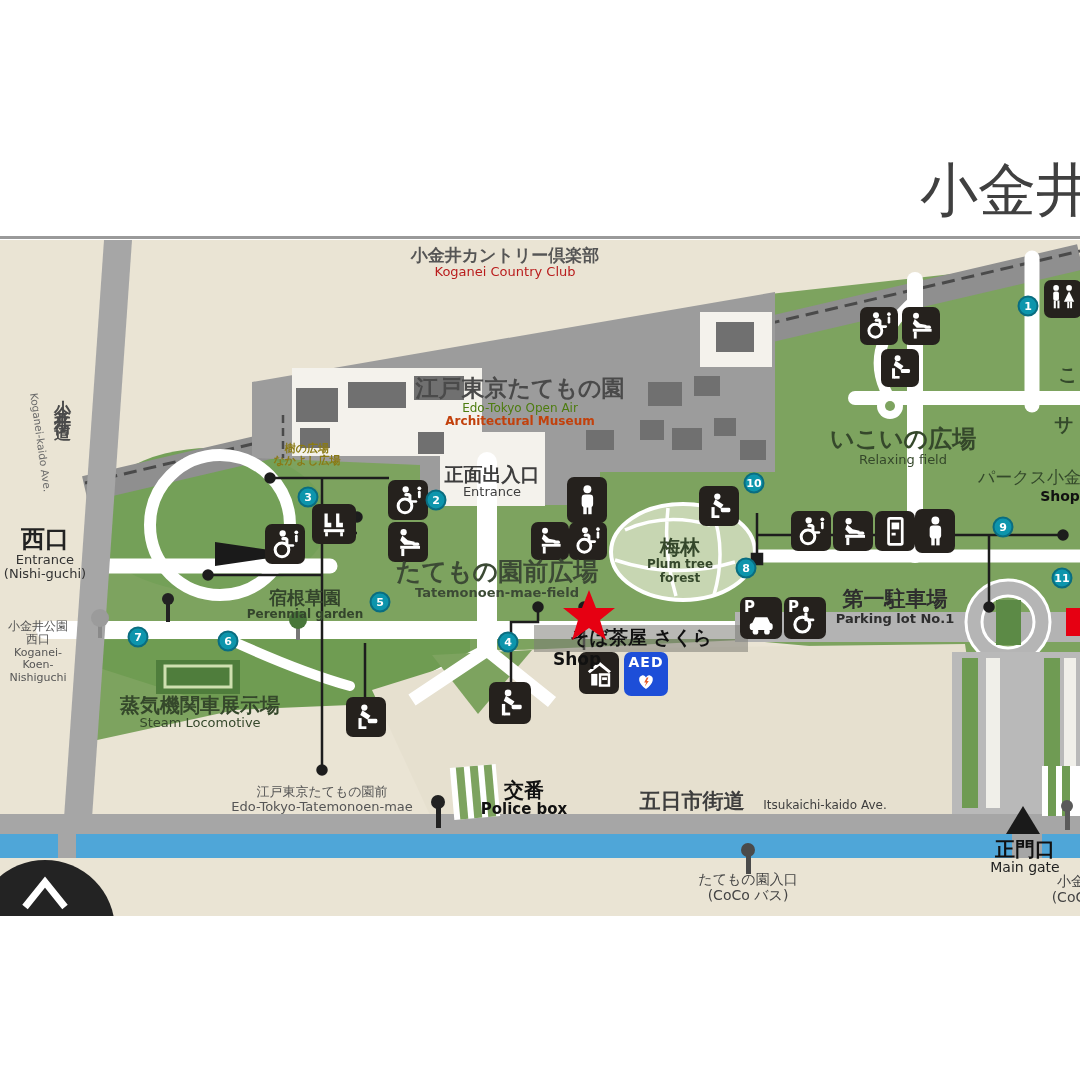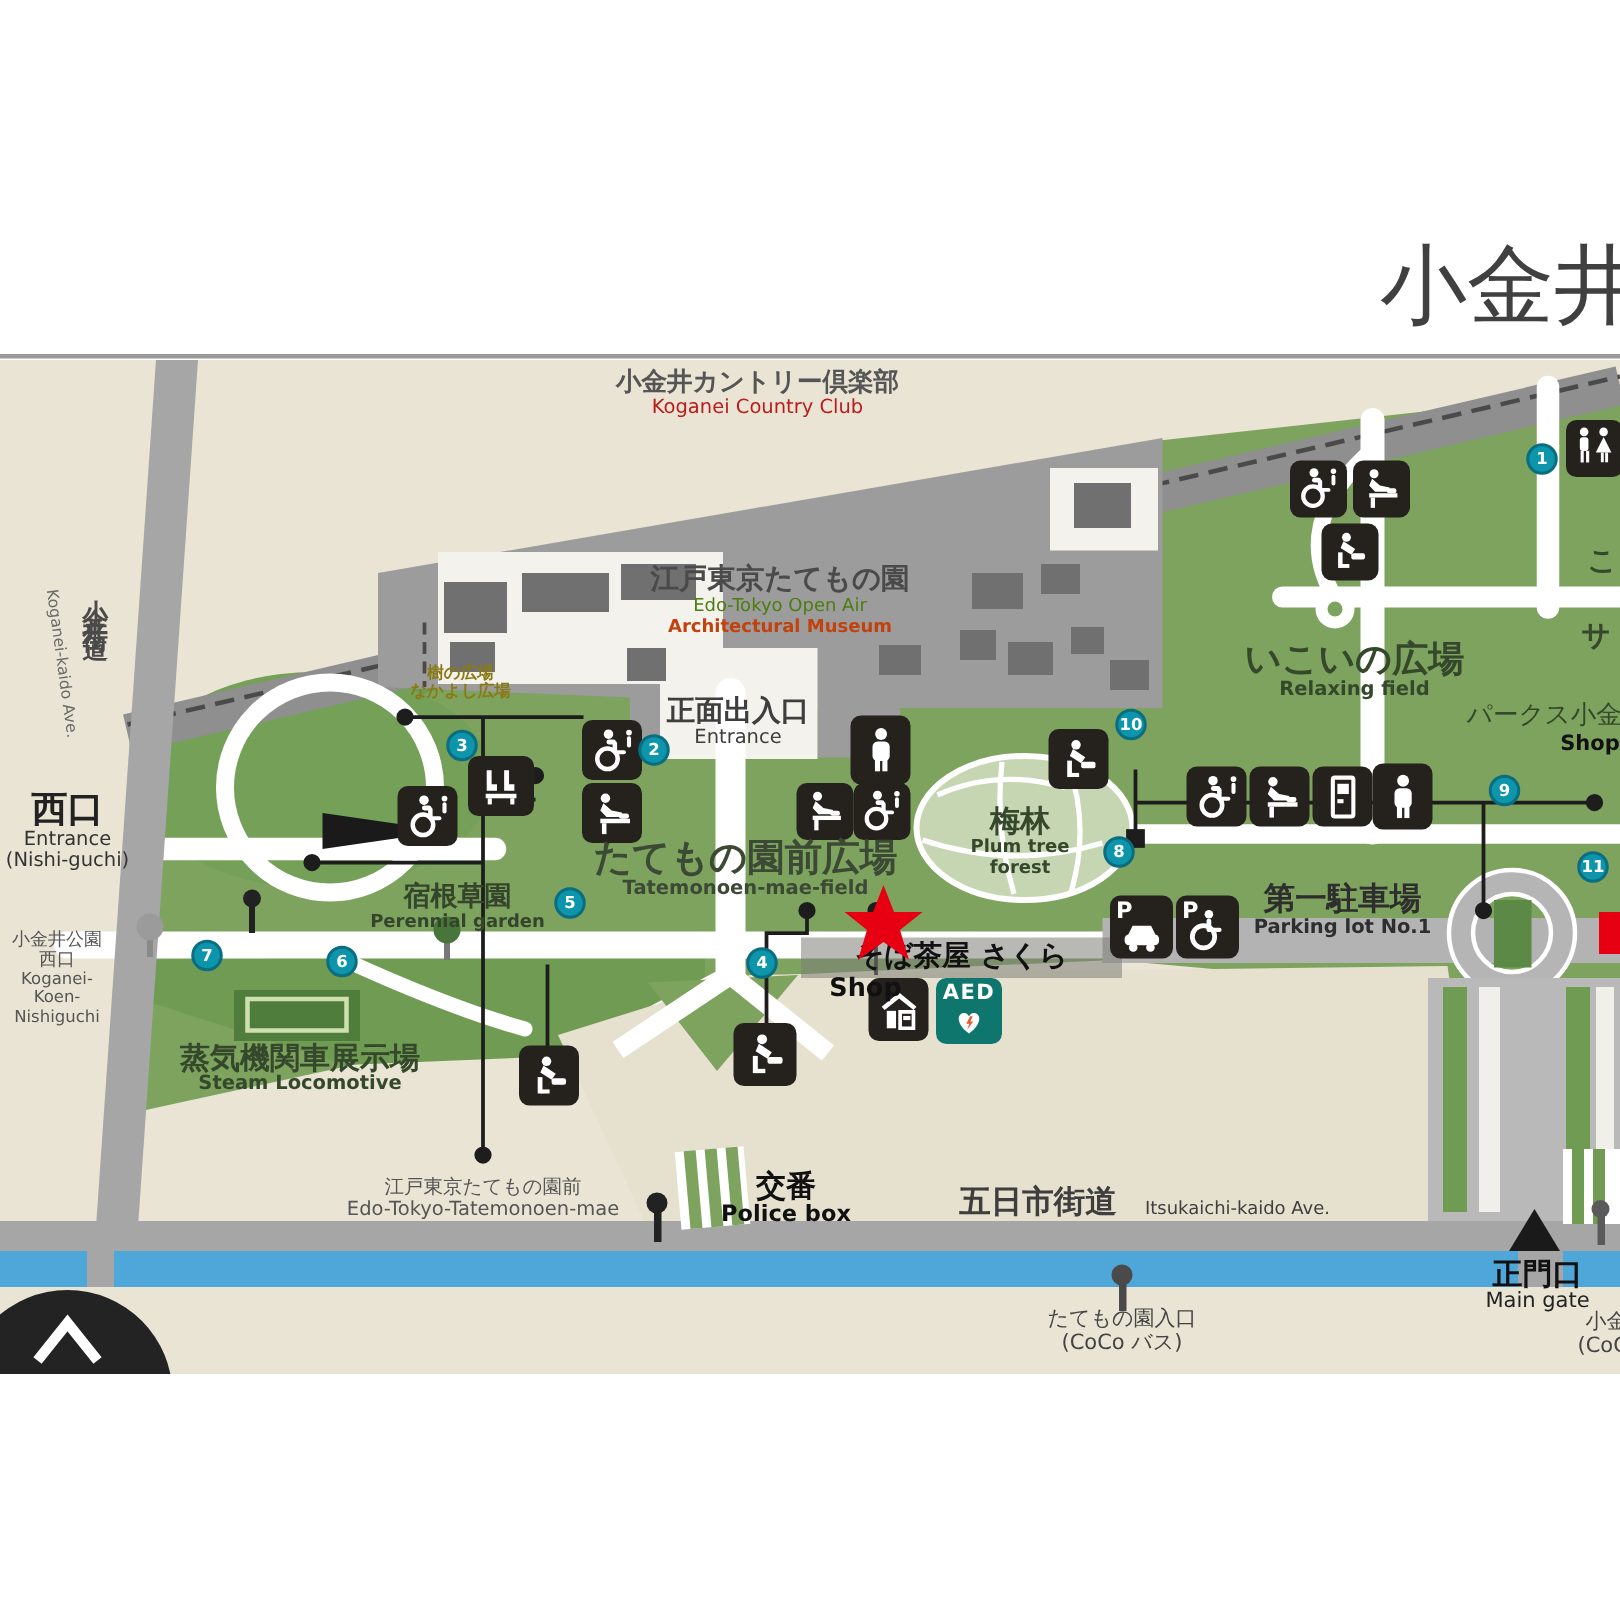--- a/index.html
+++ b/index.html
@@ -6,25 +6,25 @@
   .page{position:relative;width:1080px;height:1080px;overflow:hidden;background:#fff;
         font-family:"DejaVu Sans",sans-serif;}
   .divider{position:absolute;left:0;top:236px;width:1080px;height:3px;background:#9a9a9a;}
   .title{position:absolute;left:920px;top:152px;font-size:58px;color:#404040;white-space:nowrap;}
   svg.map{position:absolute;left:0;top:0;}
   .lbl{position:absolute;transform:translateX(-50%);text-align:center;line-height:1.12;
        white-space:nowrap;color:#3c3c3c;z-index:30;}
   .lbl span{display:block;}
   .jp-big{font-size:24px;font-weight:bold;color:#35482b;}
   .jp-med{font-size:20px;font-weight:bold;color:#35482b;}
-  .en-s{font-size:13px;font-weight:bold;color:#35482b;}
+  .en-s{font-size:13px;font-weight:normal;color:#35482b;}
   .tile{position:absolute;background:#25211d;border-radius:7px;display:flex;align-items:center;
         justify-content:center;z-index:20;}
   .tile svg{width:82%;height:82%;}
-  .aed{position:absolute;background:#0f766e;border-radius:7px;z-index:20;text-align:center;}
+  .aed{position:absolute;background:#1d4ed8;border-radius:7px;z-index:20;text-align:center;}
   .aed .aedtxt{display:block;color:#fff;font-weight:bold;font-size:14px;letter-spacing:1px;margin-top:2px;}
   .aed svg{width:24px;height:20px;}
   .ptile .pmark{position:absolute;left:4px;top:1px;color:#fff;font-weight:bold;font-size:15px;}
   .marker{position:absolute;width:21px;height:21px;border-radius:50%;background:#0d95ac;
           border:2px solid #0a6d80;color:#fff;font-size:11px;font-weight:bold;display:flex;
           align-items:center;justify-content:center;transform:translate(-50%,-50%);z-index:40;box-sizing:border-box;}
   .band{position:absolute;left:534px;top:625px;width:214px;height:27px;background:rgba(125,125,118,.55);z-index:15;}
   .vjp{position:absolute;writing-mode:vertical-rl;letter-spacing:6px;font-size:17px;color:#4a4a4a;
        font-weight:bold;z-index:30;}
   .vroad{position:absolute;font-size:10.5px;color:#6a6a6a;transform:rotate(82deg);
@@ -394,21 +394,21 @@
   </svg>
 
   <div class="band"></div>
 
   <div class="lbl" style="left:505px;top:246px">
     <span style="font-size:17px;font-weight:bold;color:#555">小金井カントリー倶楽部</span>
     <span style="font-size:13px;font-weight:normal;color:#b91c1c">Koganei Country Club</span>
   </div>
 
   <div class="lbl" style="left:520px;top:376px">
-    <span style="font-size:19px;font-weight:bold;color:#4a4a4a">江戸東京たてもの園</span>
+    <span style="font-size:23px;font-weight:bold;color:#4a4a4a">江戸東京たてもの園</span>
     <span style="font-size:12px;font-weight:normal;color:#4d7c0f">Edo-Tokyo Open Air</span>
     <span style="font-size:12px;font-weight:bold;color:#c2410c">Architectural Museum</span>
   </div>
 
   <div class="lbl" style="left:492px;top:464px">
     <span style="font-size:19px;font-weight:bold;color:#3e3e3e">正面出入口</span>
     <span style="font-size:13px;color:#3e3e3e">Entrance</span>
   </div>
 
   <div class="lbl" style="left:497px;top:558px">

